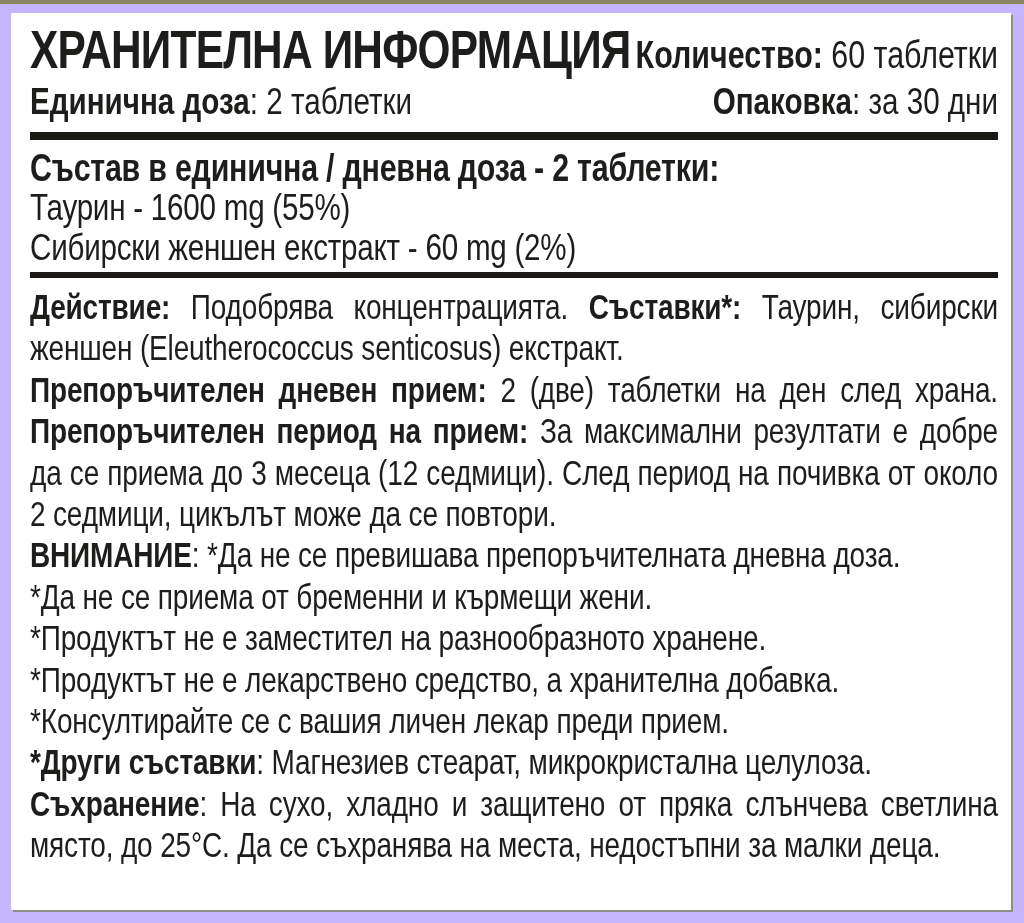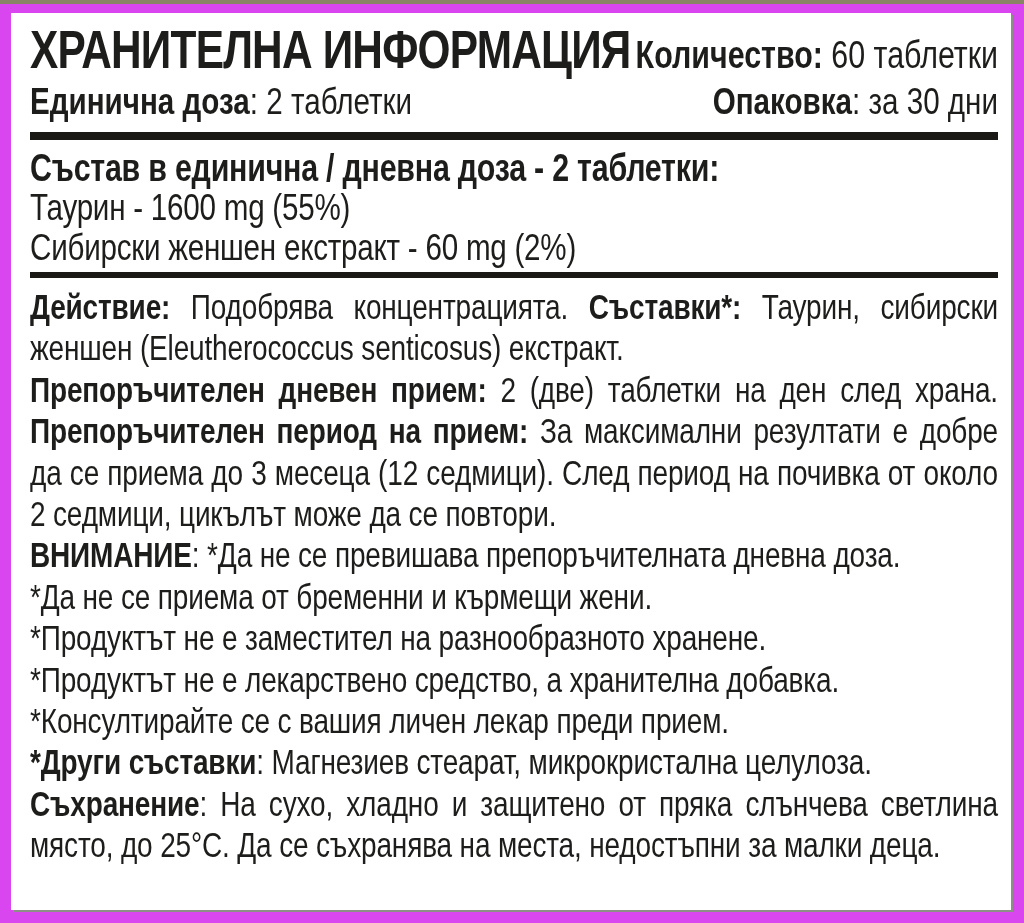--- a/index.html
+++ b/index.html
@@ -2,21 +2,21 @@
 <html><head>
 <meta charset="utf-8">
 <style>
   html,body{margin:0;padding:0;}
   body{
     width:1024px;height:923px;position:relative;overflow:hidden;
     background:#ffffff;color:#1d1d1b;
     font-family:"Liberation Sans","DejaVu Sans",sans-serif;
     -webkit-font-smoothing:antialiased;
   }
-  .frame{position:absolute;inset:0;background:#d946ef;}
+  .frame{position:absolute;inset:0;background:#c4b5fd;}
   .accent{position:absolute;top:0;left:0;right:0;height:4px;background:#8a8467;}
   .label{
     position:absolute;left:11px;top:13px;right:13px;bottom:13px;
     background:#ffffff;box-shadow:2px 2px 0 #8e8e88;
   }
   .content{padding:12px 11px 0 19px;}
   
   .squeeze{width:1210px;transform:scaleX(0.8);transform-origin:0 0;}
   .row{display:flex;justify-content:space-between;align-items:baseline;}
   h1.title{margin:0;font-size:53px;line-height:50px;font-weight:700;letter-spacing:-1px;white-space:nowrap;}

